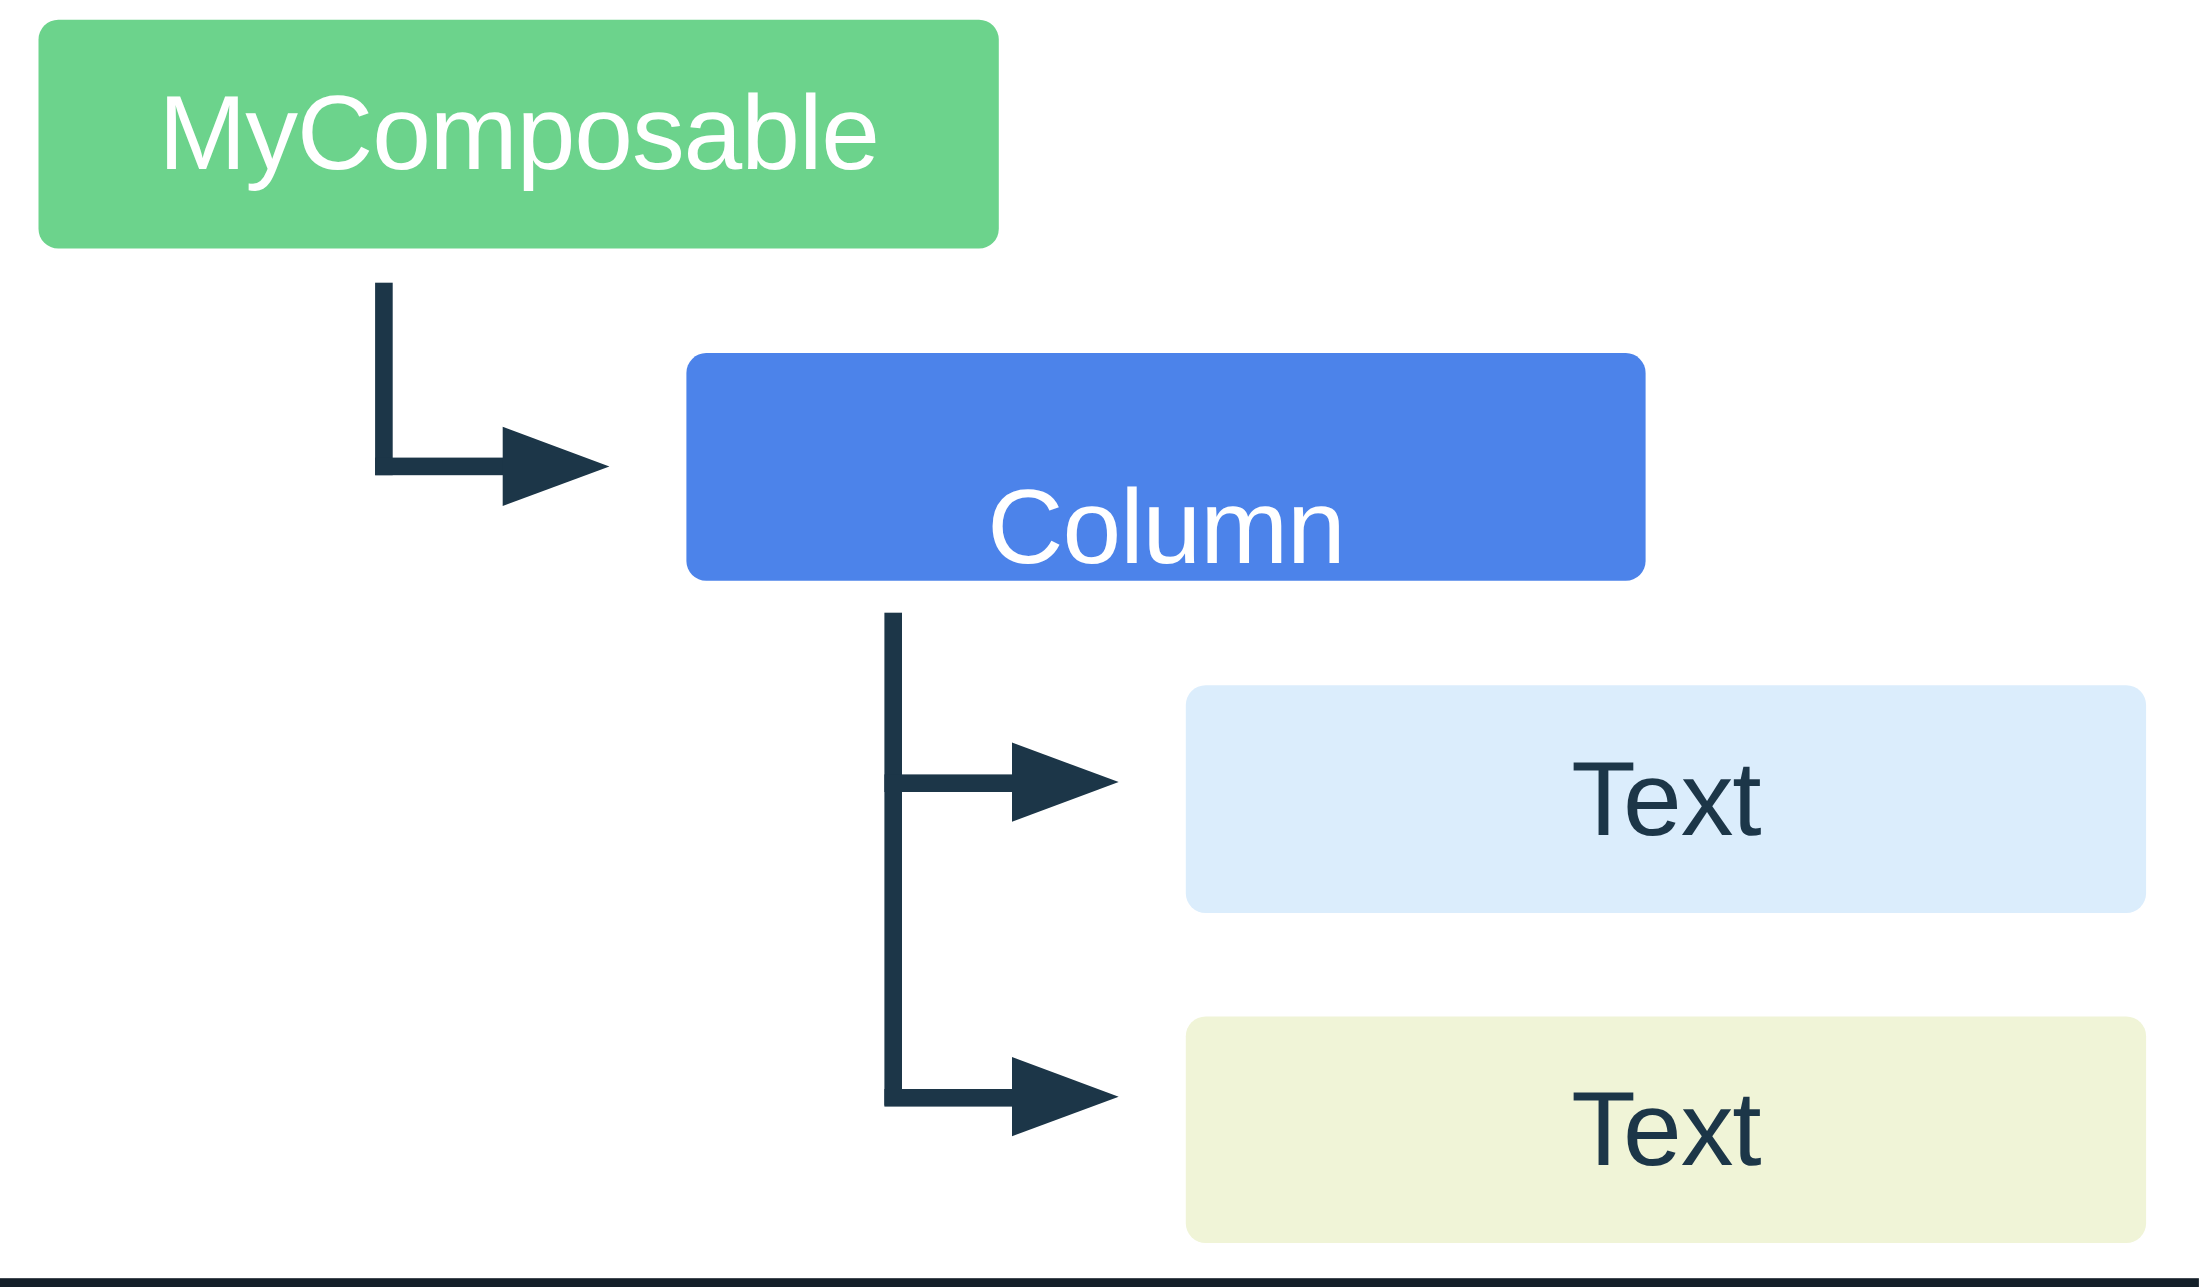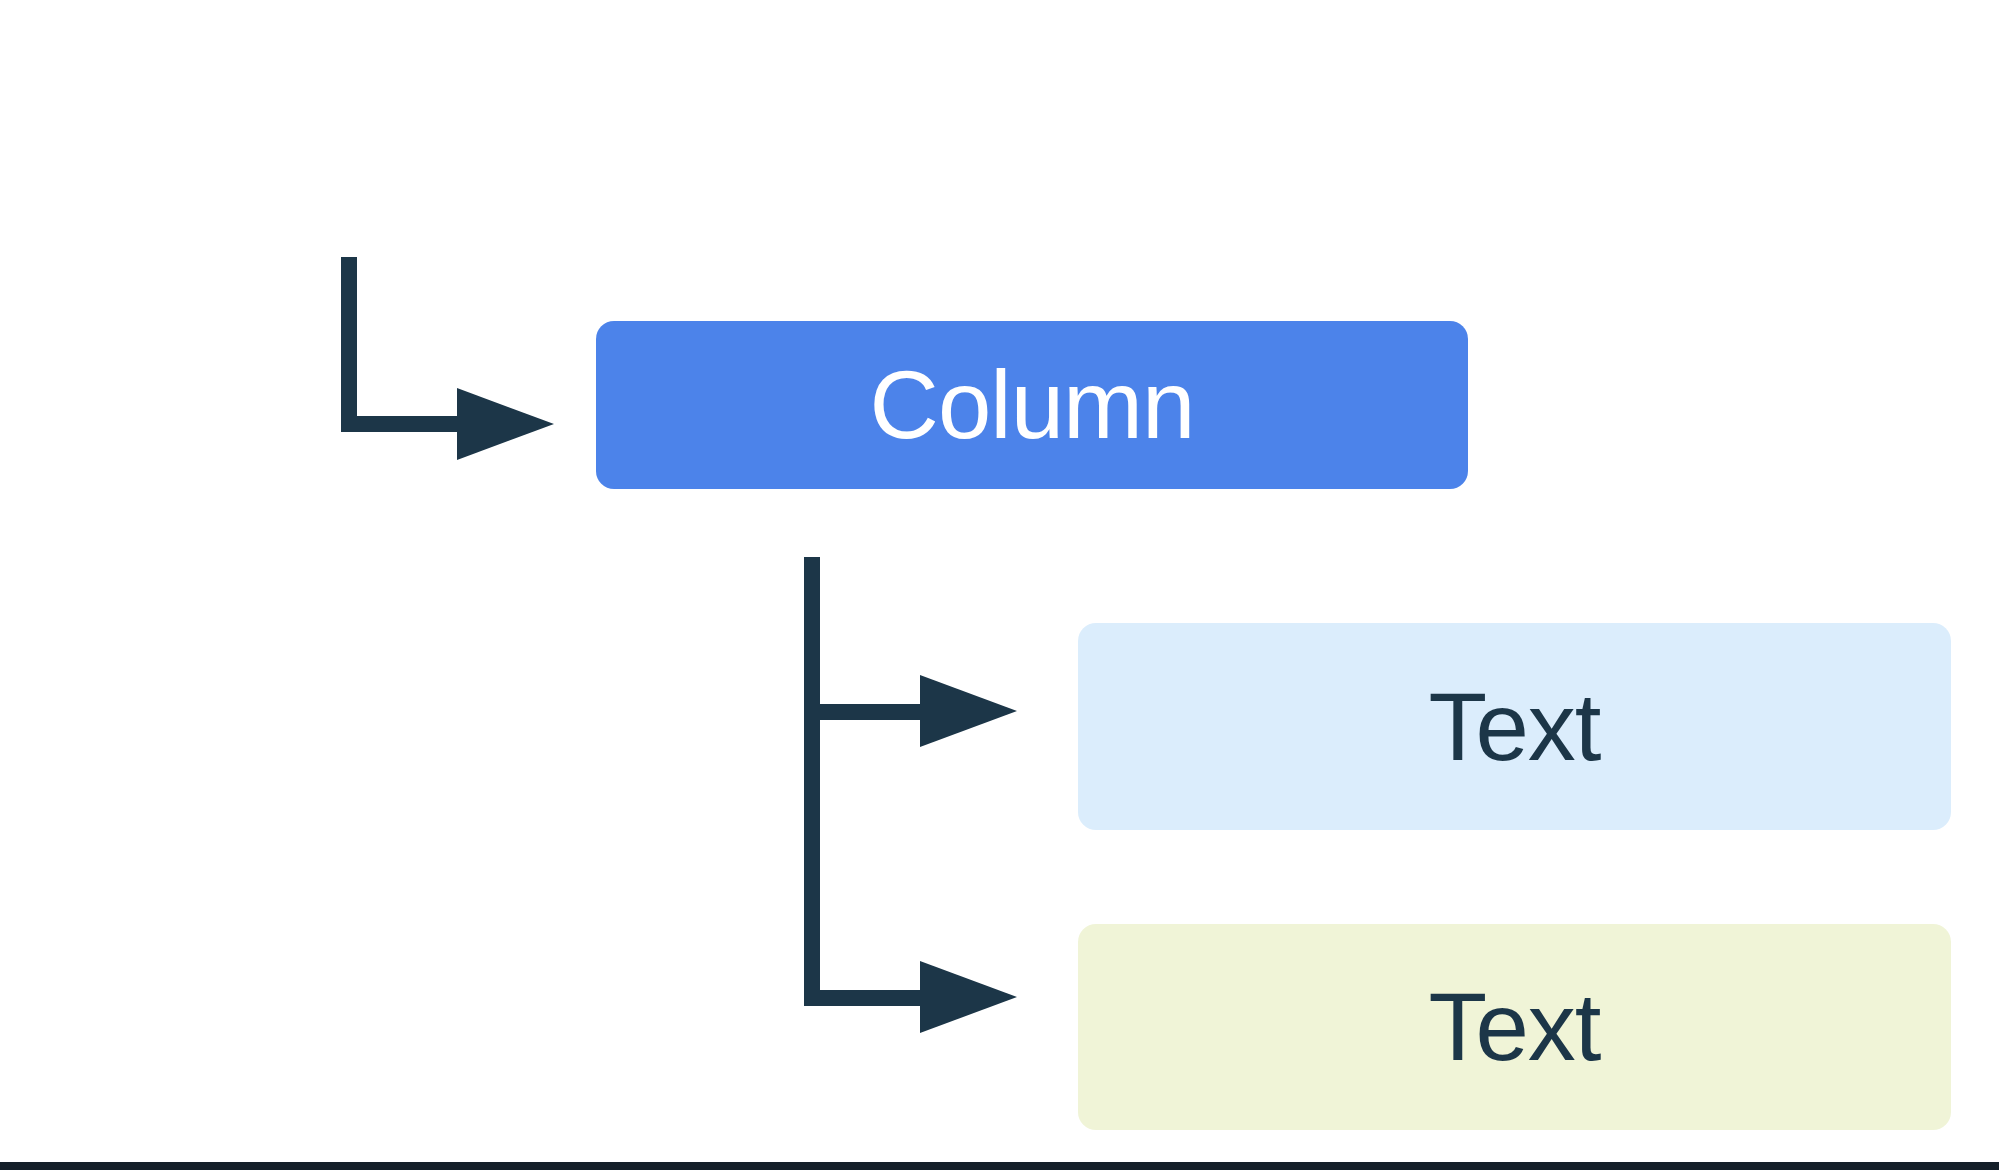--- a/index.html
+++ b/index.html
@@ -23,21 +23,21 @@
     justify-content: center;
   }
   .node-label {
     font-size: 96px;
     font-weight: 400;
     letter-spacing: -1px;
     line-height: 1;
     white-space: nowrap;
   }
   #node-root   { left: 35px;   top: 18px;  width: 873px; height: 208px; }
-  #node-column { left: 596px;  top: 321px; width: 872px; height: 168px; }
+  #node-column { left: 624px;  top: 321px; width: 872px; height: 207px; align-items: flex-end; }
   #node-text1  { left: 1078px; top: 623px; width: 873px; height: 207px; }
   #node-text2  { left: 1078px; top: 924px; width: 873px; height: 206px; }
 
   .seg { position: absolute; }
   .arrowhead {
     position: absolute;
     width: 0;
     height: 0;
     border-top: 36px solid transparent;
     border-bottom: 36px solid transparent;
@@ -62,20 +62,23 @@
     top: 1162px;
     width: 100%;
     height: 8px;
   }
 </style>
 </head>
 <body>
 
 <div class="canvas">
 
+  <div class="node" id="node-root" style="background-color: rgb(108, 211, 140); color: rgb(255, 255, 255);">
+    <span class="node-label">MyComposable</span>
+  </div>
 
   <div>
     <div class="seg" id="a1-v" style="background-color: rgb(28, 54, 72);"></div>
     <div class="seg" id="a1-h" style="background-color: rgb(28, 54, 72);"></div>
     <div class="arrowhead" id="a1-head" style="border-left-color: rgb(28, 54, 72);"></div>
   </div>
 
   <div class="node" id="node-column" style="background-color: rgb(76, 131, 234); color: rgb(255, 255, 255);">
     <span class="node-label">Column</span>
   </div>

